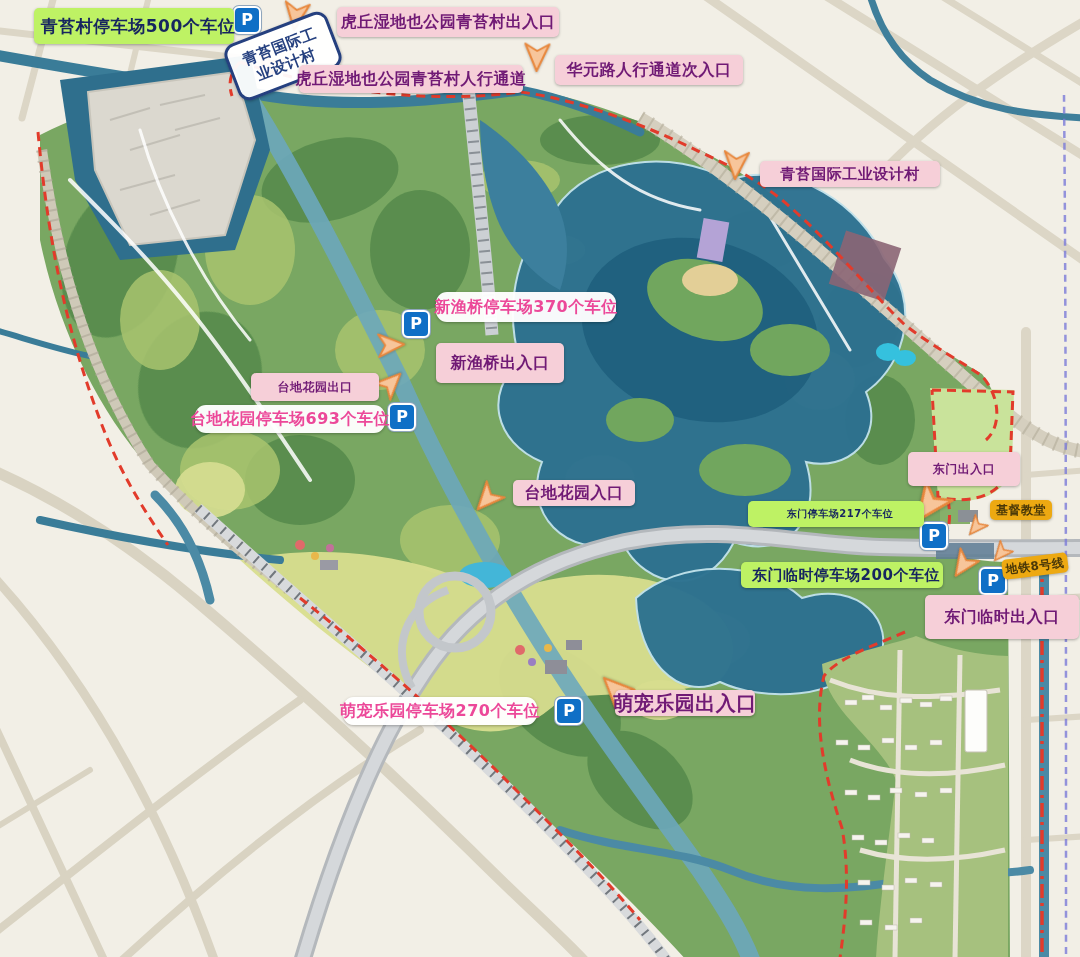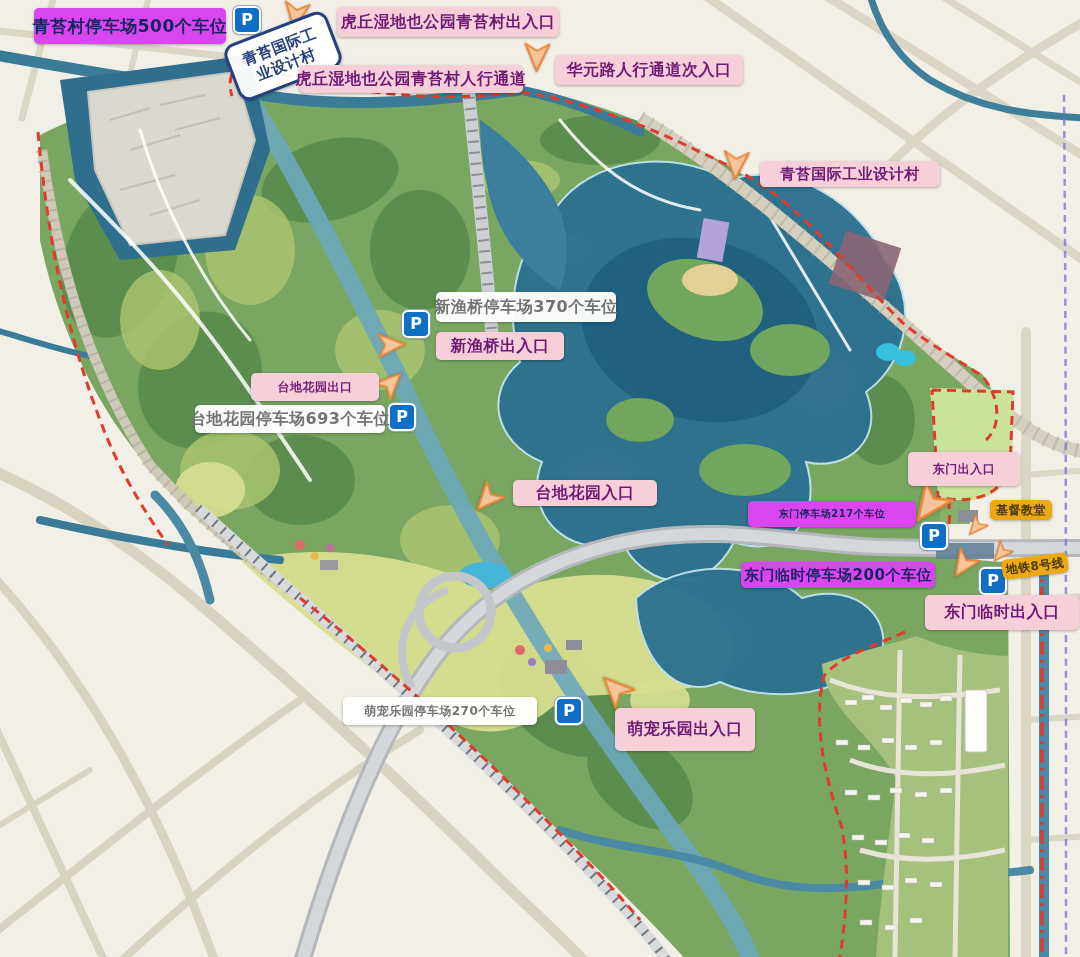--- a/index.html
+++ b/index.html
@@ -3,22 +3,22 @@
 <meta charset="utf-8">
 <style>
   html,body{margin:0;padding:0;background:#fff;}
   .stage{position:relative;width:1080px;height:957px;overflow:hidden;
          font-family:"DejaVu Sans","Liberation Sans",sans-serif;background:#f2efe6;}
   .mapsvg{position:absolute;left:0;top:0;width:1080px;height:957px;}
   .lbl{position:absolute;display:flex;align-items:center;justify-content:center;
        font-weight:700;white-space:nowrap;border-radius:5px;
        box-shadow:0 1px 3px rgba(0,0,0,.30);letter-spacing:.5px;}
   .pink {background:#f6cfd8;color:#701a75;}
-  .blue {background:#d946ef;color:#16255f;}
-  .white{background:rgba(255,255,255,.96);color:#737373;}
+  .blue {background:#bef264;color:#16255f;padding-left:8px;}
+  .white{background:rgba(255,255,255,.96);color:#ec4899;border-radius:11px;}
   .gold {background:#eda912;color:#4a3808;}
   .outline{background:rgba(255,255,255,.95);color:#25407f;border:3px solid #25407f;
        border-radius:12px;white-space:normal;text-align:center;line-height:1.25;}
   .pbadge{position:absolute;width:24px;height:24px;background:#0f6fc6;border:2px solid #fff;
        border-radius:6px;color:#fff;font-weight:700;display:flex;align-items:center;
        justify-content:center;font-size:16px;line-height:1;
        box-shadow:0 0 0 1px #8fa6bd,0 1px 2px rgba(0,0,0,.35);}
   .arrow{position:absolute;width:26px;height:30px;}
   .arrow svg{display:block;filter:drop-shadow(0 1px 1px rgba(0,0,0,.25));}
 </style>
@@ -325,37 +325,37 @@
   <div class="lbl pink" style="left:337px;top:7px;width:222px;height:30px;font-size:16px">虎丘湿地也公园青苔村出入口</div>
 
   <div class="lbl pink" style="left:555px;top:55px;width:188px;height:30px;font-size:16px">华元路人行通道次入口</div>
 
   <div class="lbl pink" style="left:299px;top:65px;width:224px;height:28px;font-size:16px">虎丘湿地也公园青苔村人行通道</div>
 
   <div class="lbl pink" style="left:760px;top:161px;width:180px;height:26px;font-size:15px">青苔国际工业设计村</div>
 
   <div class="lbl white" style="left:436px;top:292px;width:180px;height:30px;font-size:16px">新渔桥停车场370个车位</div>
 
-  <div class="lbl pink" style="left:436px;top:332px;width:128px;height:28px;font-size:16px">新渔桥出入口</div>
+  <div class="lbl pink" style="left:436px;top:343px;width:128px;height:40px;font-size:16px">新渔桥出入口</div>
 
   <div class="lbl pink" style="left:251px;top:373px;width:128px;height:28px;font-size:12px">台地花园出口</div>
 
   <div class="lbl white" style="left:195px;top:405px;width:190px;height:28px;font-size:16px">台地花园停车场693个车位</div>
 
-  <div class="lbl pink" style="left:513px;top:480px;width:144px;height:26px;font-size:16px">台地花园入口</div>
+  <div class="lbl pink" style="left:513px;top:480px;width:122px;height:26px;font-size:16px">台地花园入口</div>
 
   <div class="lbl pink" style="left:908px;top:452px;width:112px;height:34px;font-size:12px">东门出入口</div>
 
   <div class="lbl blue" style="left:748px;top:501px;width:168px;height:26px;font-size:10px">东门停车场217个车位</div>
 
   <div class="lbl gold" style="left:990px;top:500px;width:62px;height:20px;font-size:12px">基督教堂</div>
 
   <div class="lbl blue" style="left:741px;top:562px;width:194px;height:26px;font-size:15px">东门临时停车场200个车位</div>
 
   <div class="lbl gold" style="left:1002px;top:556px;width:66px;height:20px;font-size:12px;transform:rotate(-7deg)">地铁8号线</div>
 
-  <div class="lbl pink" style="left:925px;top:595px;width:154px;height:35px;font-size:16px">东门临时出入口</div>
-
-  <div class="lbl white" style="left:343px;top:697px;width:194px;height:28px;font-size:12px">萌宠乐园停车场270个车位</div>
-
-  <div class="lbl pink" style="left:615px;top:708px;width:140px;height:43px;font-size:16px">萌宠乐园出入口</div>
+  <div class="lbl pink" style="left:925px;top:595px;width:154px;height:44px;font-size:16px">东门临时出入口</div>
+
+  <div class="lbl white" style="left:343px;top:697px;width:194px;height:28px;font-size:16px">萌宠乐园停车场270个车位</div>
+
+  <div class="lbl pink" style="left:615px;top:690px;width:140px;height:26px;font-size:20px">萌宠乐园出入口</div>
 
 </div>
 
 </body></html>

